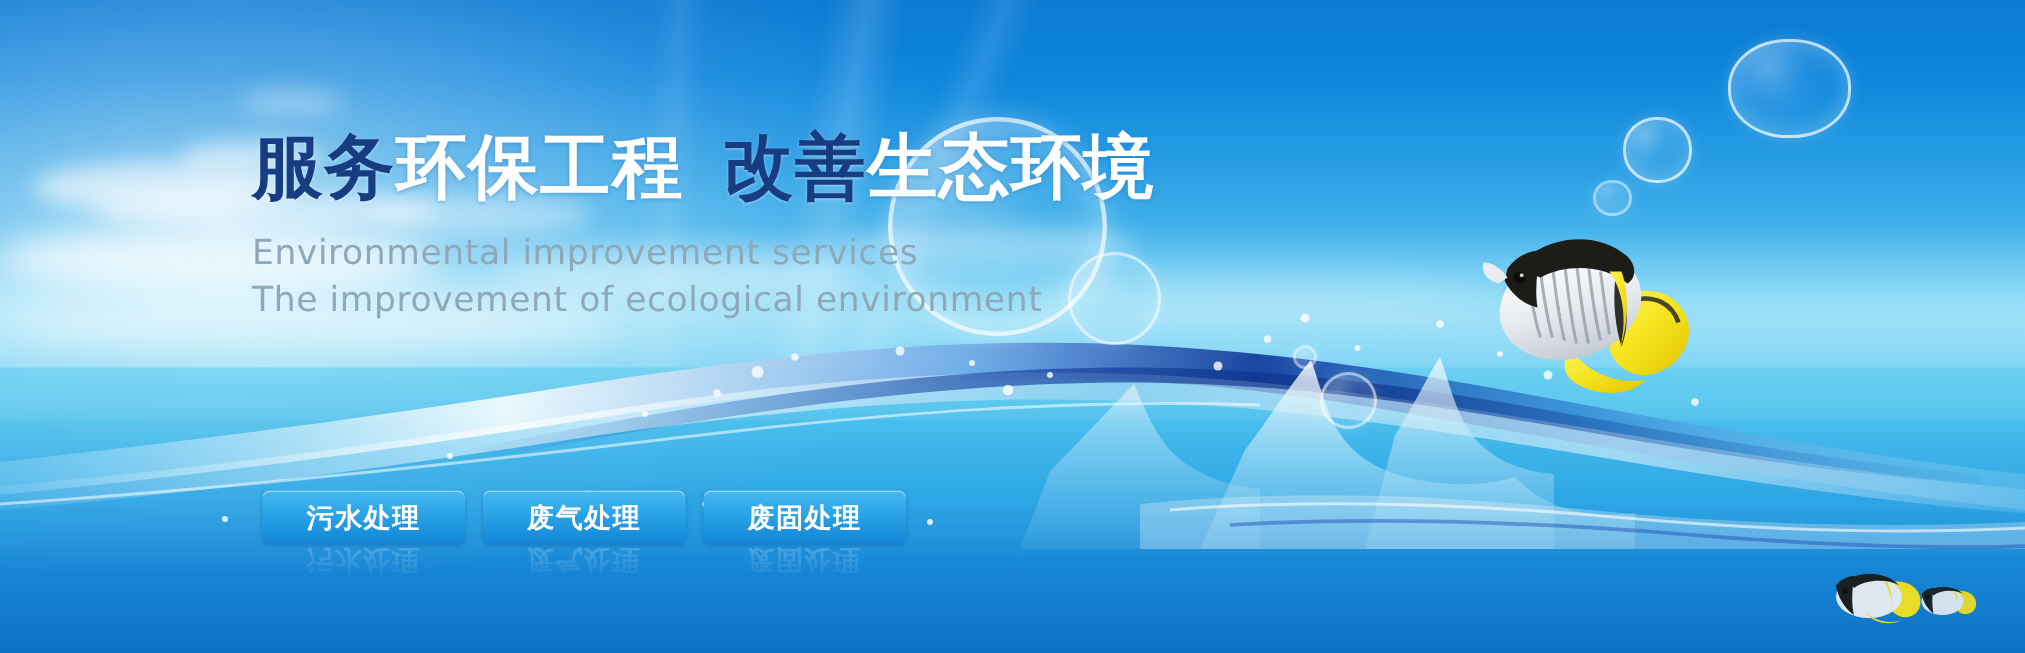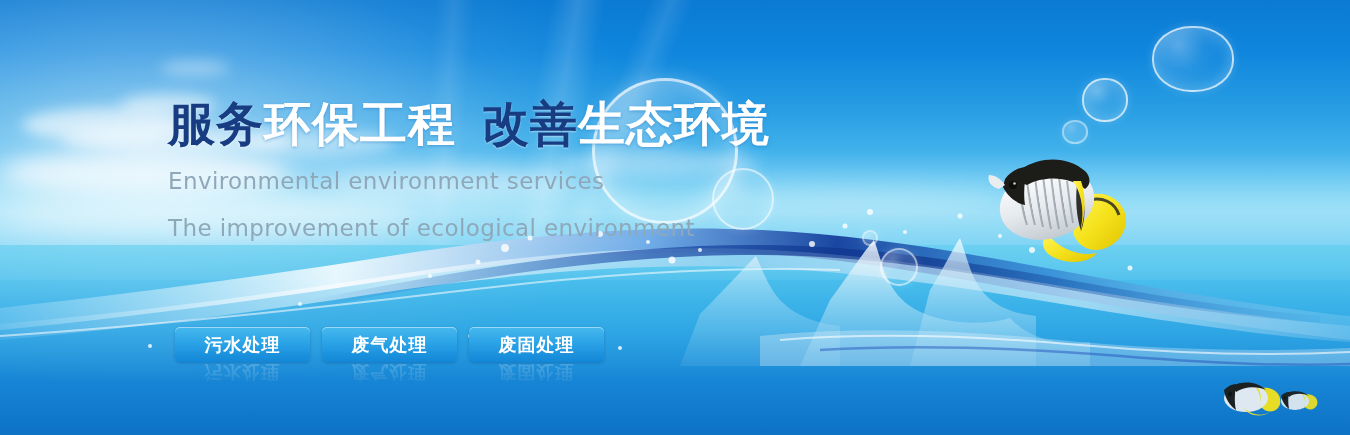--- a/index.html
+++ b/index.html
@@ -64,21 +64,21 @@
   .bub-w2{left:862px;top:230px;width:12px;height:12px;opacity:.7;}
 
   
   .water-wrap{position:absolute;left:0;top:190px;width:1350px;height:180px;pointer-events:none;}
   .sea{position:absolute;left:0;top:245px;width:1350px;height:190px;pointer-events:none;
        background:linear-gradient(to bottom,
          rgba(90,205,238,.55) 0%, rgba(58,180,230,.35) 30%,
          rgba(20,130,205,.18) 70%, rgba(13,113,196,.10) 100%);}
 
   
-  .copy{position:absolute;left:168px;top:96px;width:620px;}
+  .copy{position:absolute;left:168px;top:84px;width:620px;}
   .headline{font-size:47px;line-height:56px;letter-spacing:1px;font-weight:700;white-space:nowrap;
             font-family:"DejaVu Sans","Liberation Sans",sans-serif;}
   .hl-dark{color:#173c82;text-shadow:0 1px 2px rgba(255,255,255,.45);}
   .hl-light{color:#ffffff;text-shadow:0 1px 3px rgba(30,110,190,.45);}
   .hl-gap{display:inline-block;width:26px;}
   .sub{margin-top:14px;font-size:23px;line-height:31px;color:#8fa8b9;letter-spacing:.4px;
        font-family:"DejaVu Sans","Liberation Sans",sans-serif;white-space:nowrap;}
 
   
   .btnrow{position:absolute;left:175px;top:327px;display:flex;gap:12px;}
@@ -299,22 +299,22 @@
       <ellipse cx="17" cy="13" rx="14" ry="9" fill="#e8eef2"></ellipse>
       <path d="M8,5 C16,2 26,3 31,8 C25,5 16,5 11,9 Z" fill="#1c1c18"></path>
       <path d="M3,8 C6,5 8,4 11,4 C10,9 10,16 11,21 C7,18 4,13 3,8 Z" fill="#1c1c18"></path>
       <path d="M24,6 C28,12 28,18 25,22 C28,16 28,10 25,6 Z" fill="#f3e21e"></path>
       <circle cx="7" cy="10" r="1.4" fill="#0d0d0b"></circle>
     </svg>
   </div>
 
   <div class="copy">
     <div class="headline"><span class="hl-dark">服务</span><span class="hl-light">环保工程</span><span class="hl-gap"></span><span class="hl-dark">改善</span><span class="hl-light">生态环境</span></div>
-    <div class="sub">Environmental environment services</div>
-    <div class="sub" style="margin-top:16px">The improvement of ecological environment</div>
+    <div class="sub">Environmental improvement services</div>
+    <div class="sub" style="margin-top:0">The improvement of ecological environment</div>
   </div>
 
   <div class="btnrow">
     <div class="btn-cell">
       <button class="btn">污水处理</button>
       <div class="btn-reflect">污水处理</div>
     </div>
     <div class="btn-cell">
       <button class="btn">废气处理</button>
       <div class="btn-reflect">废气处理</div>

